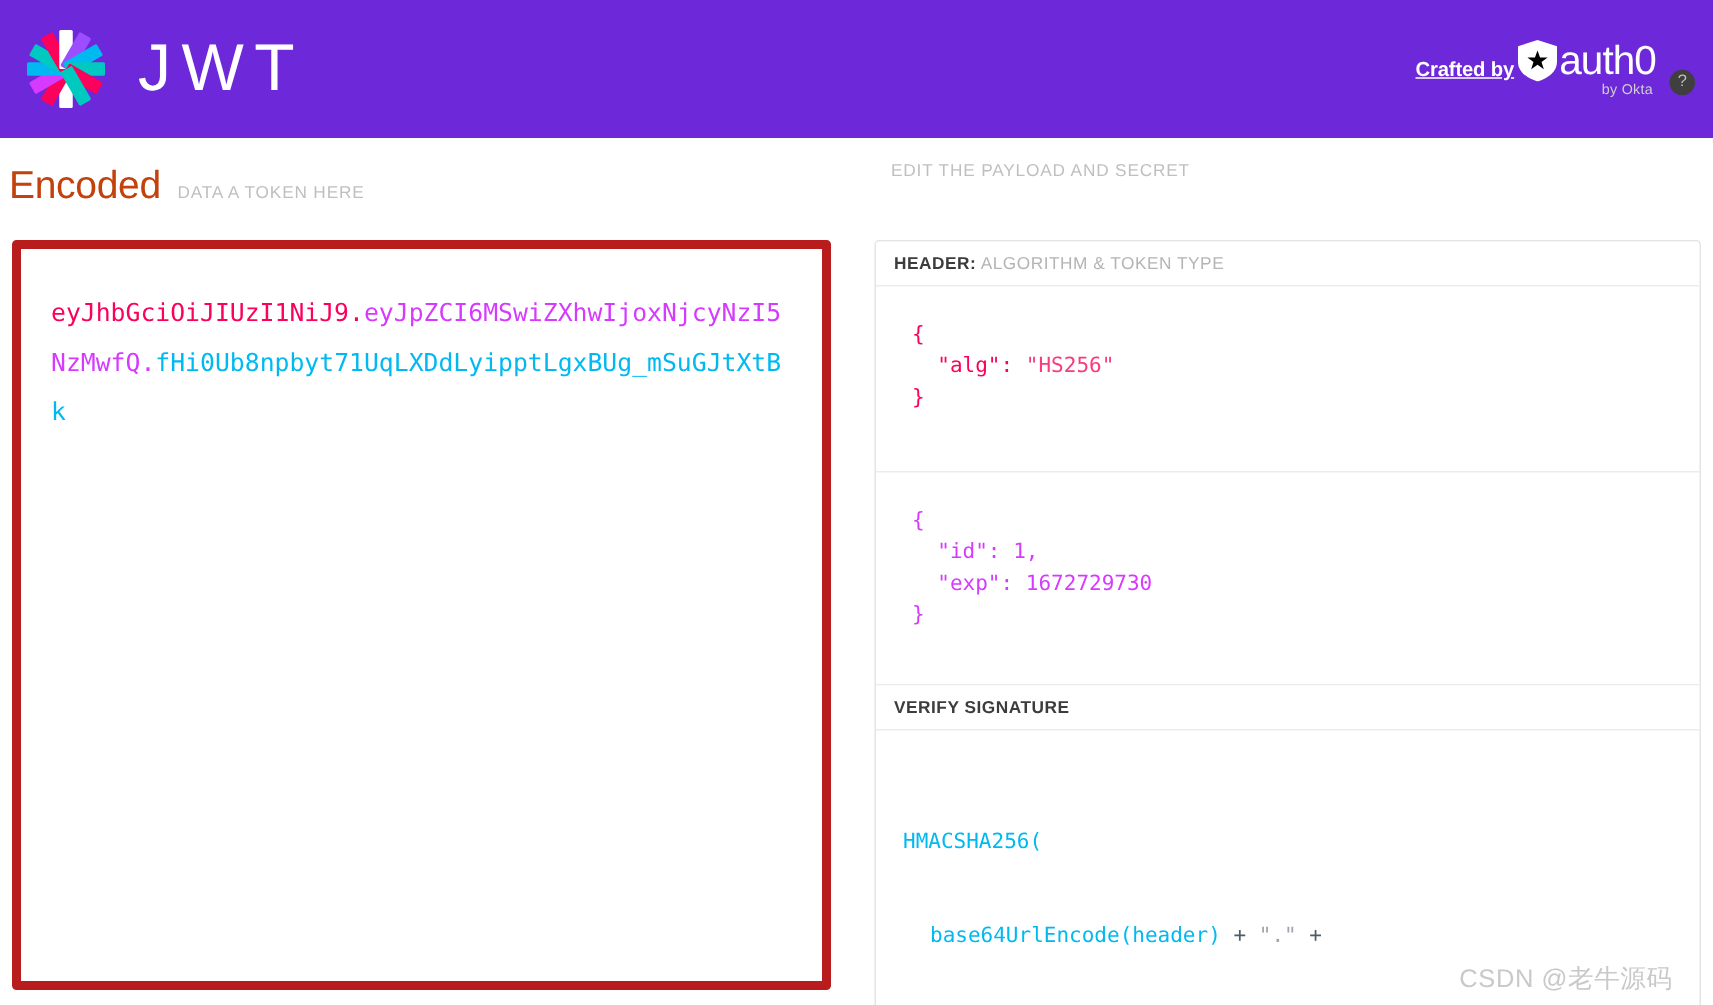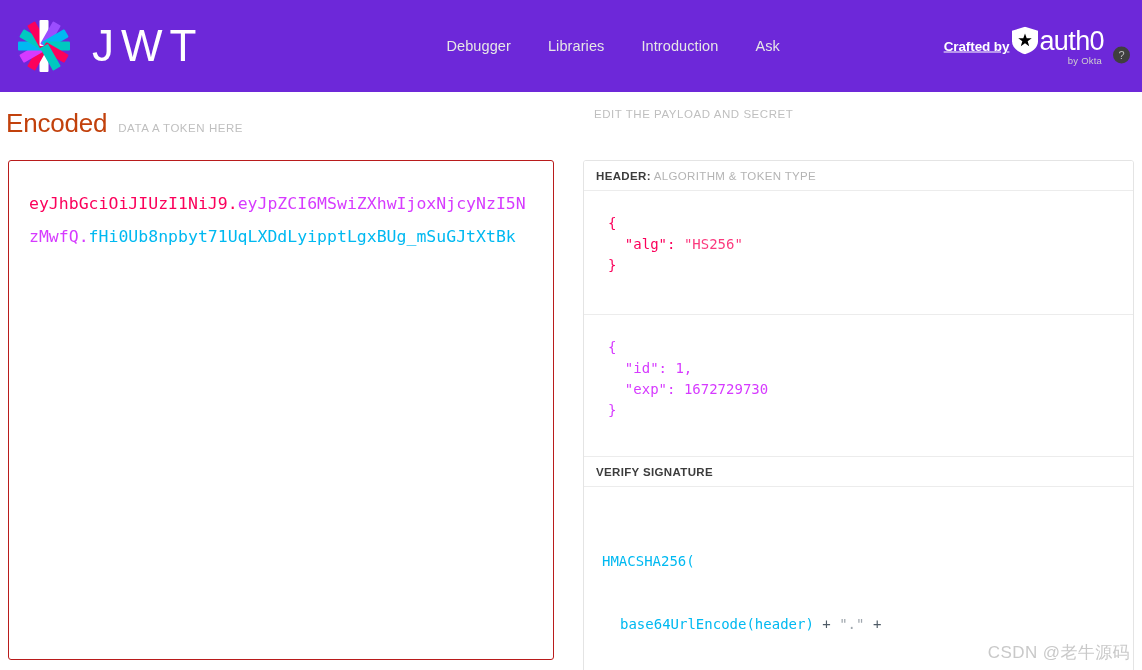--- a/index.html
+++ b/index.html
@@ -132,21 +132,21 @@
   #decoded-heading { left: 583px; top: 108px; }
 
   
   .encoded-box {
     position: absolute;
     left: 8px;
     top: 160px;
     width: 546px;
     height: 500px;
     background: #ffffff;
-    border: 1px solid #b91c1c;
+    border: 6px solid #b91c1c;
     border-radius: 3px;
     padding: 26px 20px 20px 20px;
     overflow: hidden;
   }
   .token {
     font-family: "DejaVu Sans Mono", monospace;
     font-size: 16.5px;
     line-height: 33px;
     word-break: break-all;
     white-space: pre-wrap;
@@ -193,21 +193,21 @@
   #payload-body .val { color: #d63aff; }
   #signature-body { color: #00b9f1; padding: 22px 12px 10px 18px; }
   .sig-line { white-space: pre; }
   .sig-ind1 { padding-left: 18px; }
   .sig-dot { color: #9fa6ad; }
   .sig-plus { color: #4f5b66; }
 
   
   .watermark {
     position: absolute;
-    right: 12px;
+    right: 27px;
     bottom: 6px;
     color: #c9c9c9;
     font-size: 17px;
     letter-spacing: .4px;
     user-select: none;
   }
 </style>
 </head>
 <body>
 
@@ -224,26 +224,20 @@
       <i style="transform:translate(-50%,0) rotate(180deg); background:#ffffff;"></i>
       <i style="transform:translate(-50%,0) rotate(210deg); background:#9b4dff;"></i>
       <i style="transform:translate(-50%,0) rotate(240deg); background:#00b9f1;"></i>
       <i style="transform:translate(-50%,0) rotate(270deg); background:#00c9c0;"></i>
       <i style="transform:translate(-50%,0) rotate(300deg); background:#fb015b;"></i>
       <i style="transform:translate(-50%,0) rotate(330deg); background:#00c9c0;"></i>
     </div>
     <div class="logo-word">JWT</div>
   </div>
 
-  <nav class="nav">
-    <a href="#">Debugger</a>
-    <a href="#">Libraries</a>
-    <a href="#">Introduction</a>
-    <a href="#">Ask</a>
-  </nav>
 
   <div class="crafted">
     <span class="crafted-text">Crafted by</span>
     <div class="auth0-lockup">
       <div class="auth0-row">
         <svg class="auth0-shield" viewBox="0 0 32 34">
           <path d="M16 0 L32 5 V18 C32 26 24.5 31.5 16 34 C7.5 31.5 0 26 0 18 V5 Z" fill="#ffffff"></path>
           <path d="M16 8.5 L18.1 14.3 H24.3 L19.3 18 L21.2 24 L16 20.3 L10.8 24 L12.7 18 L7.7 14.3 H13.9 Z" fill="#000000"></path>
         </svg>
         <span class="auth0-word">auth0</span>

